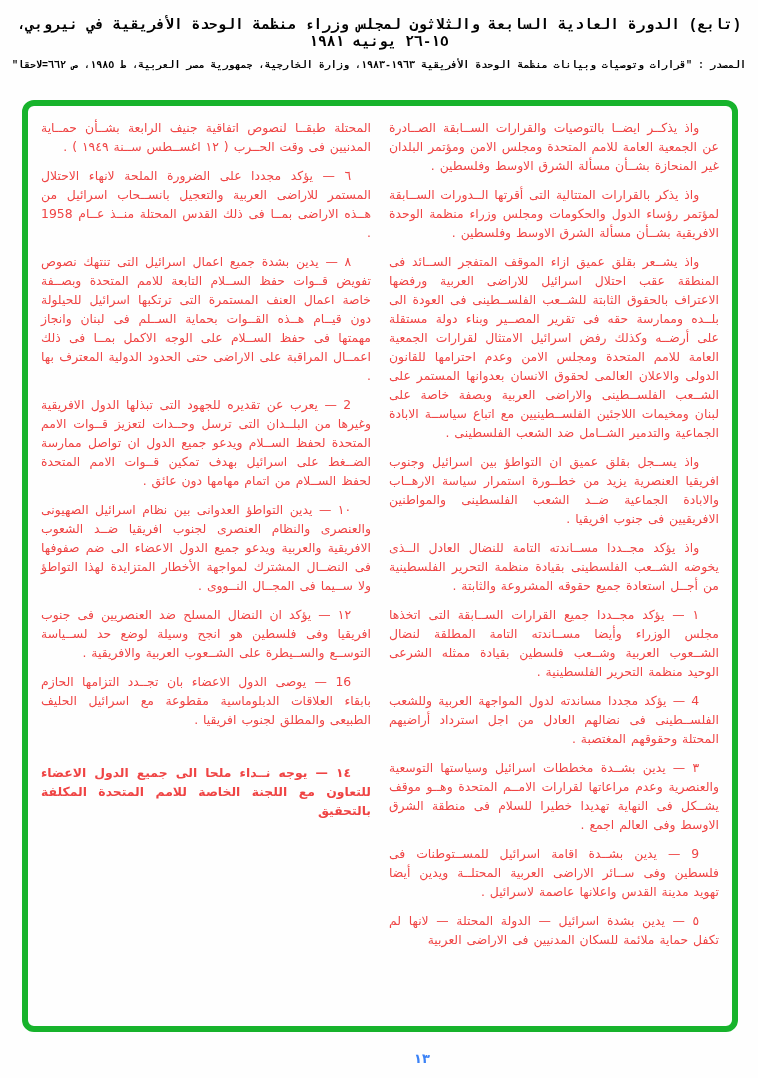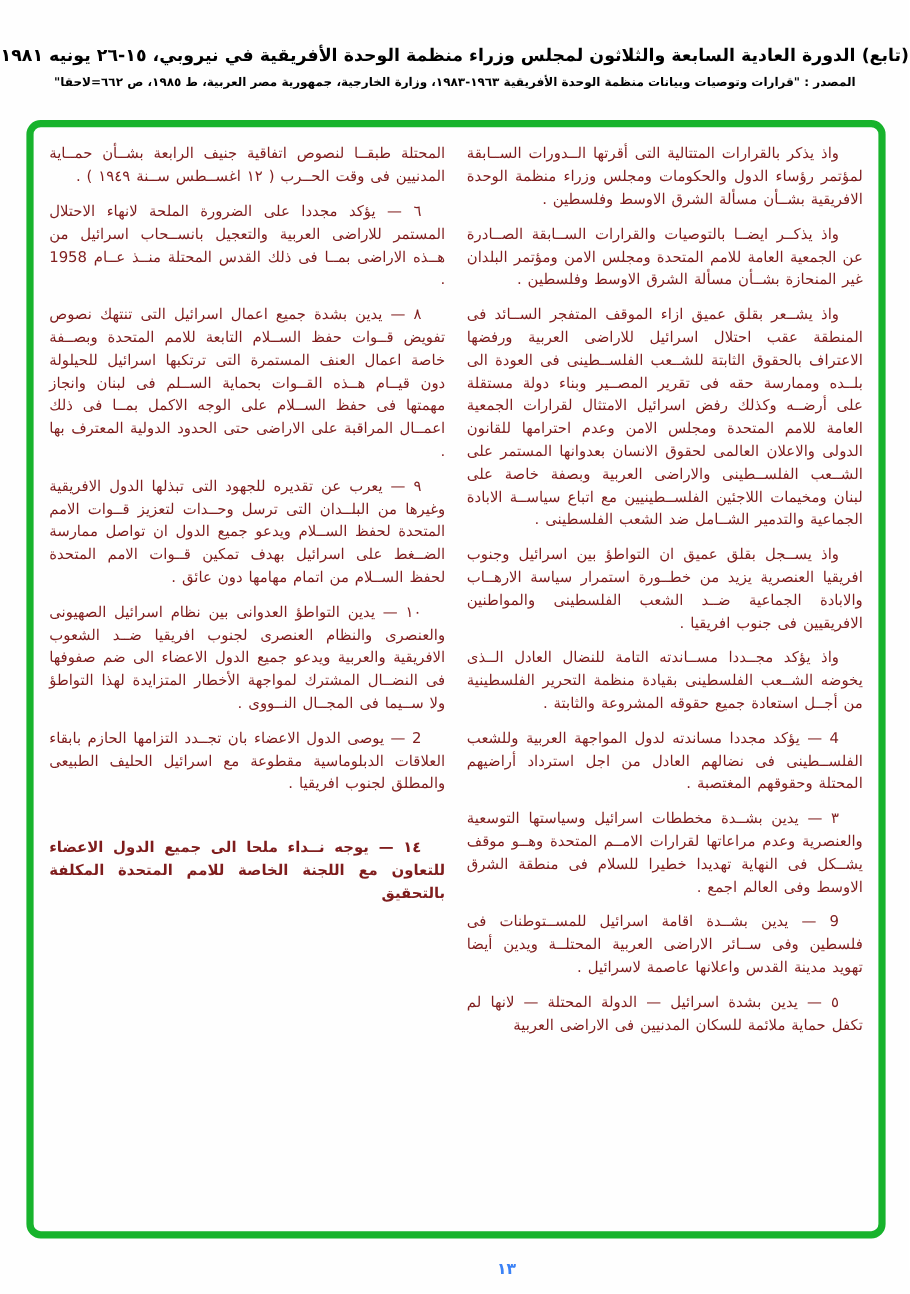--- a/index.html
+++ b/index.html
@@ -8,21 +8,22 @@
     width: 758px;
     height: 1078px;
     background: #fefefe;
     font-family: "DejaVu Sans", sans-serif;
     color: #111;
     overflow: hidden;
   }
   .header {
     direction: rtl;
     text-align: center;
-    padding-top: 39px;
+    padding-top: 16px;
+    font-family: Liberation Mono, monospace;
   }
   .header .title {
     font-size: 14.5px;
     font-weight: bold;
     color: #000;
     letter-spacing: 0;
   }
   .header .source {
     font-size: 10px;
     font-weight: bold;
@@ -44,21 +45,21 @@
     direction: rtl;
     gap: 18px;
   }
   .column {
     flex: 1 1 0;
     min-width: 0;
     direction: rtl;
     text-align: justify;
     font-size: 12.4px;
     line-height: 19px;
-    color: #7f1d1d;
+    color: #ef4444;
   }
   .column p {
     margin: 0 0 10px 0;
     text-indent: 1.6em;
     word-spacing: 1px;
   }
   .column p.continuation { text-indent: 0; }
   .column p.bold { font-weight: bold; margin-top: 34px; }
   .pageno {
     position: absolute;
@@ -78,38 +79,40 @@
 <div class="page">
 
   <div class="header">
     <div class="title">(تابع) الدورة العادية السابعة والثلاثون لمجلس وزراء منظمة الوحدة الأفريقية في نيروبي، ١٥-٢٦ يونيه ١٩٨١</div>
     <div class="source">المصدر : "قرارات وتوصيات وبيانات منظمة الوحدة الأفريقية ١٩٦٣-١٩٨٣، وزارة الخارجية، جمهورية مصر العربية، ط ١٩٨٥، ص ٦٦٢=لاحقا"</div>
   </div>
 
   <div class="greenbox">
 
     <div class="column">
+      <p>واذ يذكــر ايضــا بالتوصيات والقرارات الســابقة الصــادرة عن الجمعية العامة للامم المتحدة ومجلس الامن ومؤتمر البلدان غير المنحازة بشــأن مسألة الشرق الاوسط وفلسطين .</p>
       <p>واذ يذكر بالقرارات المتتالية التى أقرتها الــدورات الســابقة لمؤتمر رؤساء الدول والحكومات ومجلس وزراء منظمة الوحدة الافريقية بشــأن مسألة الشرق الاوسط وفلسطين .</p>
-      <p>واذ يذكــر ايضــا بالتوصيات والقرارات الســابقة الصــادرة عن الجمعية العامة للامم المتحدة ومجلس الامن ومؤتمر البلدان غير المنحازة بشــأن مسألة الشرق الاوسط وفلسطين .</p>
       <p>واذ يشــعر بقلق عميق ازاء الموقف المتفجر الســائد فى المنطقة عقب احتلال اسرائيل للاراضى العربية ورفضها الاعتراف بالحقوق الثابتة للشــعب الفلســطينى فى العودة الى بلــده وممارسة حقه فى تقرير المصــير وبناء دولة مستقلة على أرضــه وكذلك رفض اسرائيل الامتثال لقرارات الجمعية العامة للامم المتحدة ومجلس الامن وعدم احترامها للقانون الدولى والاعلان العالمى لحقوق الانسان بعدوانها المستمر على الشــعب الفلســطينى والاراضى العربية وبصفة خاصة على لبنان ومخيمات اللاجئين الفلســطينيين مع اتباع سياســة الابادة الجماعية والتدمير الشــامل ضد الشعب الفلسطينى .</p>
       <p>واذ يســجل بقلق عميق ان التواطؤ بين اسرائيل وجنوب افريقيا العنصرية يزيد من خطــورة استمرار سياسة الارهــاب والابادة الجماعية ضــد الشعب الفلسطينى والمواطنين الافريقيين فى جنوب افريقيا .</p>
       <p>واذ يؤكد مجــددا مســاندته التامة للنضال العادل الــذى يخوضه الشــعب الفلسطينى بقيادة منظمة التحرير الفلسطينية من أجــل استعادة جميع حقوقه المشروعة والثابتة .</p>
+      <p>١ — يؤكد مجــددا جميع القرارات الســابقة التى اتخذها مجلس الوزراء وأيضا مســاندته التامة المطلقة لنضال الشــعوب العربية وشــعب فلسطين بقيادة ممثله الشرعى الوحيد منظمة التحرير الفلسطينية .</p>
       <p>4 — يؤكد مجددا مساندته لدول المواجهة العربية وللشعب الفلســطينى فى نضالهم العادل من اجل استرداد أراضيهم المحتلة وحقوقهم المغتصبة .</p>
       <p>٣ — يدين بشــدة مخططات اسرائيل وسياستها التوسعية والعنصرية وعدم مراعاتها لقرارات الامــم المتحدة وهــو موقف يشــكل فى النهاية تهديدا خطيرا للسلام فى منطقة الشرق الاوسط وفى العالم اجمع .</p>
       <p>9 — يدين بشــدة اقامة اسرائيل للمســتوطنات فى فلسطين وفى ســائر الاراضى العربية المحتلــة ويدين أيضا تهويد مدينة القدس واعلانها عاصمة لاسرائيل .</p>
       <p>٥ — يدين بشدة اسرائيل — الدولة المحتلة — لانها لم تكفل حماية ملائمة للسكان المدنيين فى الاراضى العربية</p>
     </div>
 
     <div class="column">
       <p class="continuation">المحتلة طبقــا لنصوص اتفاقية جنيف الرابعة بشــأن حمــاية المدنيين فى وقت الحــرب ( ١٢ اغســطس ســنة ١٩٤٩ ) .</p>
       <p>٦ — يؤكد مجددا على الضرورة الملحة لانهاء الاحتلال المستمر للاراضى العربية والتعجيل بانســحاب اسرائيل من هــذه الاراضى بمــا فى ذلك القدس المحتلة منــذ عــام 1958 .</p>
       <p>٨ — يدين بشدة جميع اعمال اسرائيل التى تنتهك نصوص تفويض قــوات حفظ الســلام التابعة للامم المتحدة وبصــفة خاصة اعمال العنف المستمرة التى ترتكبها اسرائيل للحيلولة دون قيــام هــذه القــوات بحماية الســلم فى لبنان وانجاز مهمتها فى حفظ الســلام على الوجه الاكمل بمــا فى ذلك اعمــال المراقبة على الاراضى حتى الحدود الدولية المعترف بها .</p>
-      <p>٩ — يعرب عن تقديره للجهود التى تبذلها الدول الافريقية وغيرها من البلــدان التى ترسل وحــدات لتعزيز قــوات الامم المتحدة لحفظ الســلام ويدعو جميع الدول ان تواصل ممارسة الضــغط على اسرائيل بهدف تمكين قــوات الامم المتحدة لحفظ الســلام من اتمام مهامها دون عائق .</p>
+      <p>2 — يعرب عن تقديره للجهود التى تبذلها الدول الافريقية وغيرها من البلــدان التى ترسل وحــدات لتعزيز قــوات الامم المتحدة لحفظ الســلام ويدعو جميع الدول ان تواصل ممارسة الضــغط على اسرائيل بهدف تمكين قــوات الامم المتحدة لحفظ الســلام من اتمام مهامها دون عائق .</p>
       <p>١٠ — يدين التواطؤ العدوانى بين نظام اسرائيل الصهيونى والعنصرى والنظام العنصرى لجنوب افريقيا ضــد الشعوب الافريقية والعربية ويدعو جميع الدول الاعضاء الى ضم صفوفها فى النضــال المشترك لمواجهة الأخطار المتزايدة لهذا التواطؤ ولا ســيما فى المجــال النــووى .</p>
-      <p>2 — يوصى الدول الاعضاء بان تجــدد التزامها الحازم بابقاء العلاقات الدبلوماسية مقطوعة مع اسرائيل الحليف الطبيعى والمطلق لجنوب افريقيا .</p>
+      <p>١٢ — يؤكد ان النضال المسلح ضد العنصريين فى جنوب افريقيا وفى فلسطين هو انجح وسيلة لوضع حد لســياسة التوســع والســيطرة على الشــعوب العربية والافريقية .</p>
+      <p>16 — يوصى الدول الاعضاء بان تجــدد التزامها الحازم بابقاء العلاقات الدبلوماسية مقطوعة مع اسرائيل الحليف الطبيعى والمطلق لجنوب افريقيا .</p>
       <p class="bold">١٤ — يوجه نــداء ملحا الى جميع الدول الاعضاء للتعاون مع اللجنة الخاصة للامم المتحدة المكلفة بالتحقيق</p>
     </div>
 
   </div>
 
   <div class="pageno">١٣</div>
 
 </div>
 
 </body></html>

